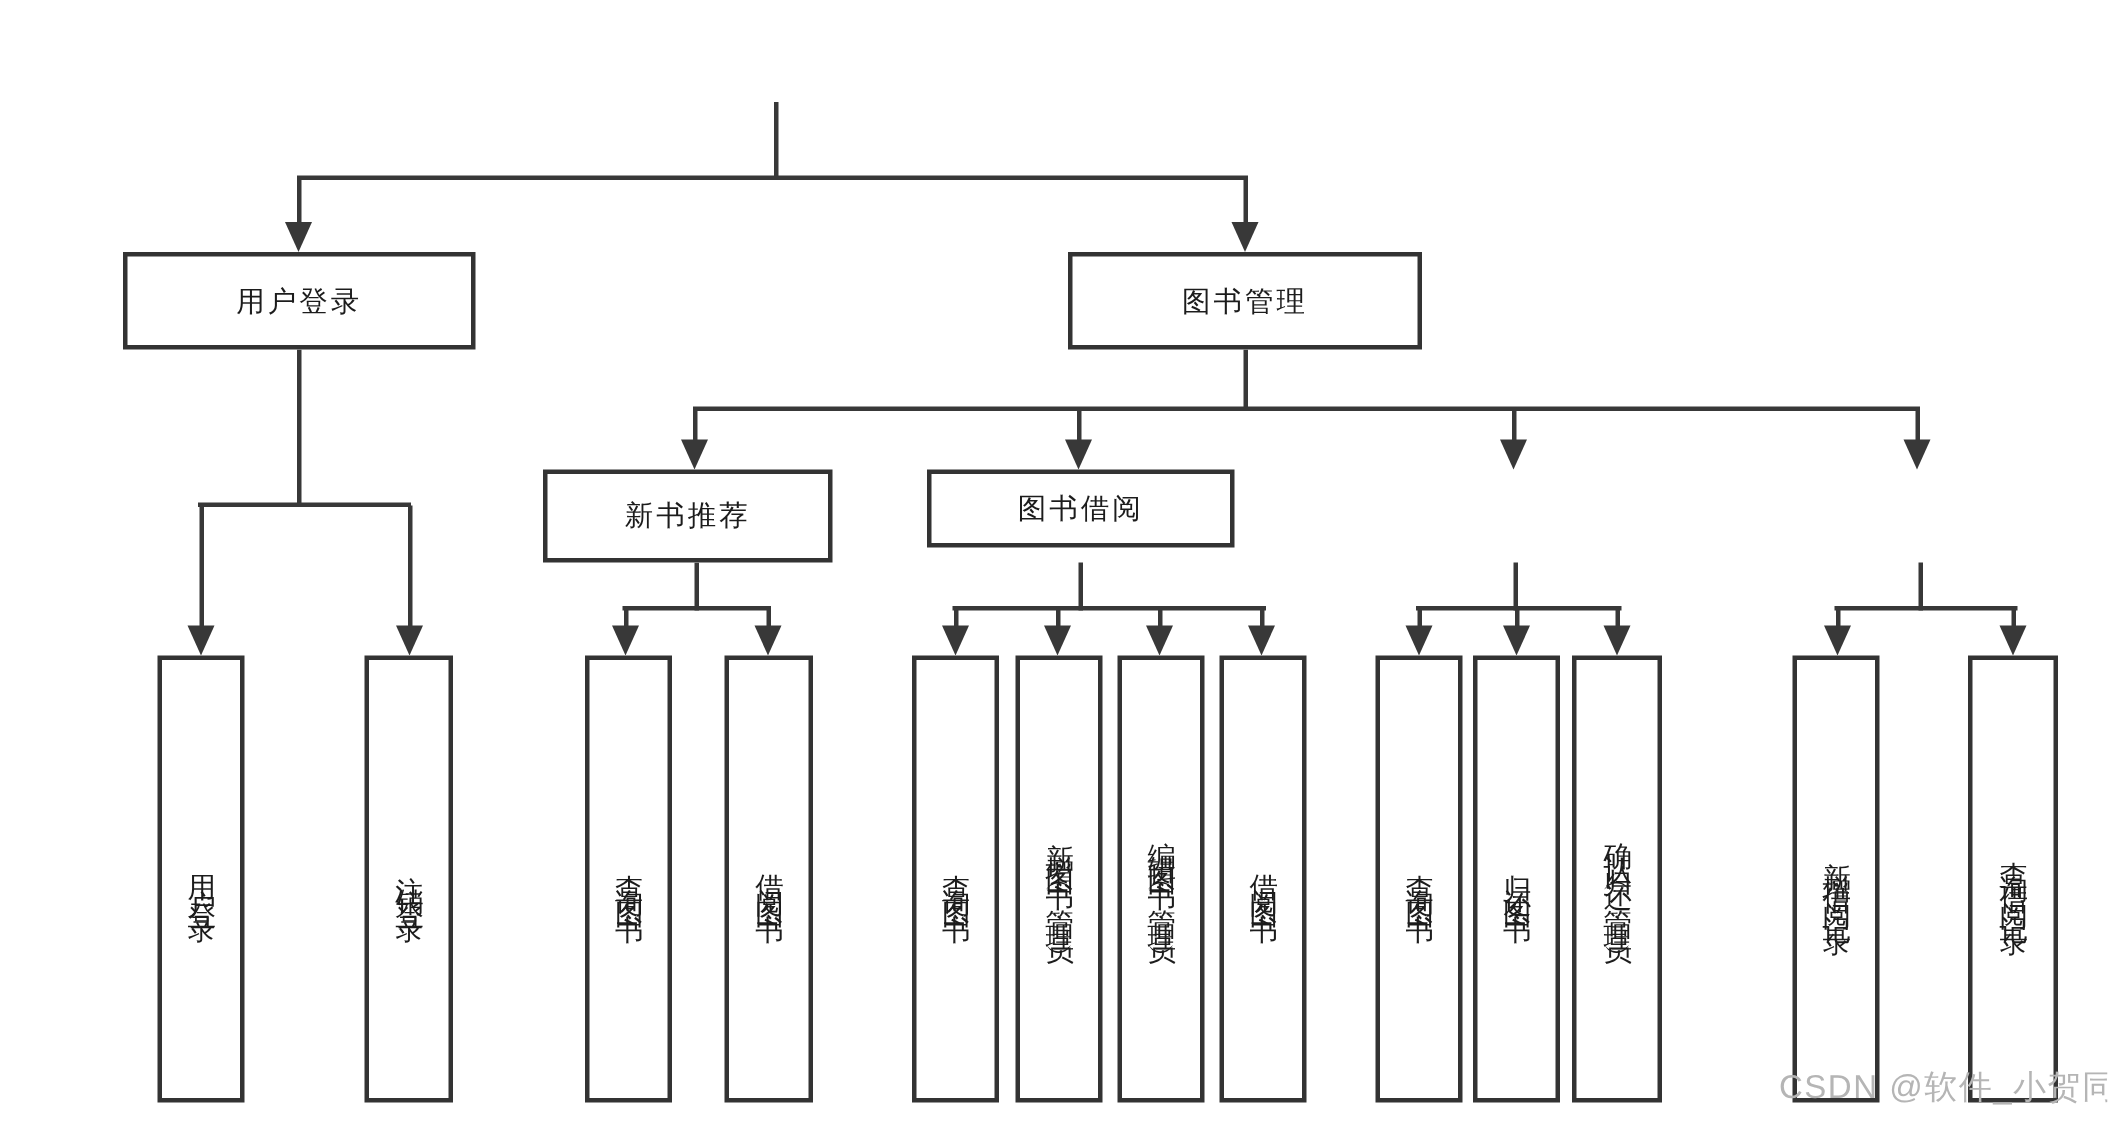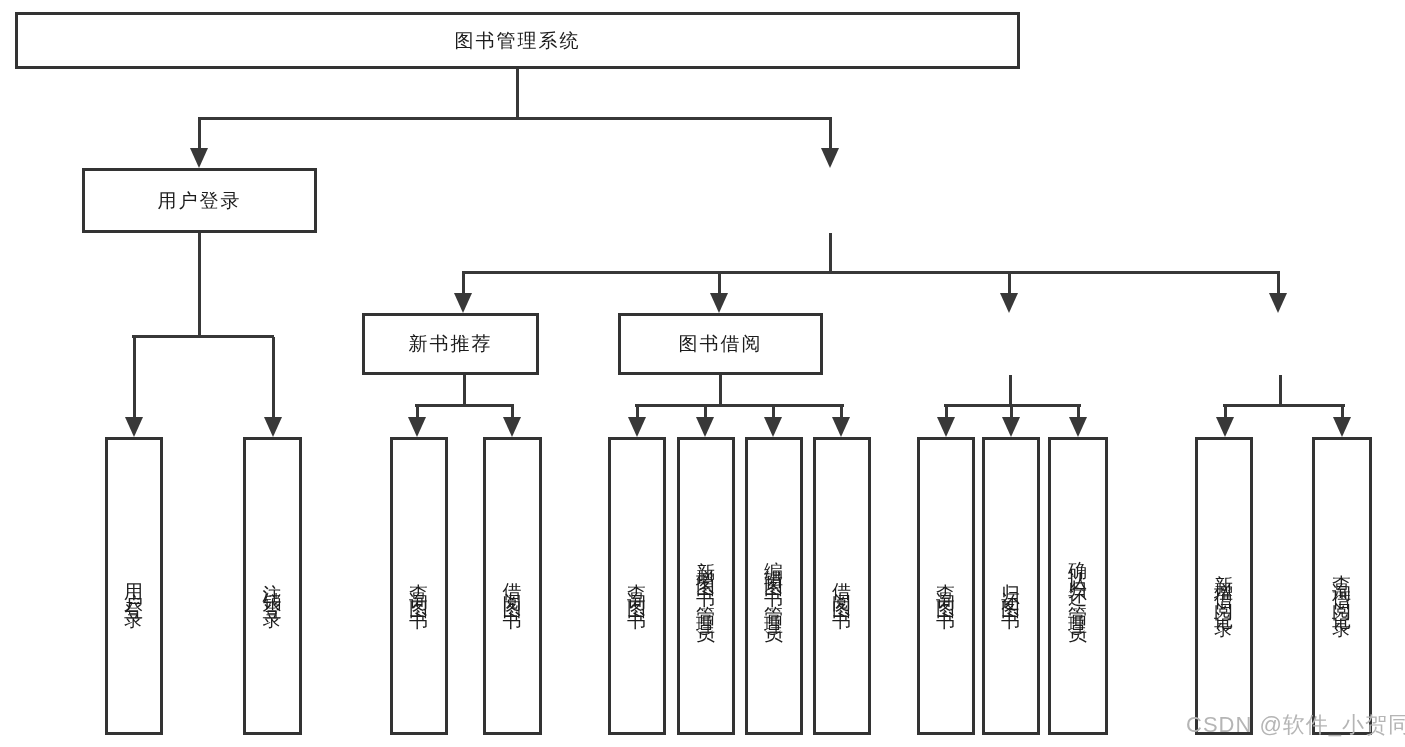--- a/index.html
+++ b/index.html
@@ -21,22 +21,22 @@
     align-items: center;
     justify-content: center;
     color: #1c1c1c;
     font-size: 19px;
     letter-spacing: 2px;
     white-space: nowrap;
   }
   .b-root { left: 15px;  top: 12px;  width: 1005px; height: 57px; }
   .b-l2a  { left: 82px;  top: 168px; width: 235px;  height: 65px; }
   .b-l2b  { left: 712px; top: 168px; width: 236px;  height: 65px; }
-  .b-l3a  { left: 362px; top: 313px; width: 177px;  height: 62px; }
-  .b-l3b  { left: 618px; top: 313px; width: 205px;  height: 62px; }
+  .b-l3a  { left: 362px; top: 313px; width: 193px;  height: 62px; }
+  .b-l3b  { left: 618px; top: 313px; width: 205px;  height: 52px; }
   .b-l3c  { left: 902px; top: 313px; width: 215px;  height: 62px; }
   .b-l3d  { left: 1172px;top: 313px; width: 215px;  height: 62px; }
   
   .vbox {
     top: 437px;
     height: 298px;
     writing-mode: vertical-rl;
     text-orientation: mixed;
     letter-spacing: 9px;
     font-size: 19px;
@@ -154,23 +154,23 @@
   <div class="arrow a-g3a"></div>
   <div class="arrow a-g3b"></div>
   <div class="arrow a-g3c"></div>
   <div class="arrow a-g3d"></div>
   <div class="arrow a-g4a"></div>
   <div class="arrow a-g4b"></div>
   <div class="arrow a-g4c"></div>
   <div class="arrow a-g5a"></div>
   <div class="arrow a-g5b"></div>
 
-  <div class="box b-root">图书管理系统</div>
 
   <div class="box b-l2a">用户登录</div>
+  <div class="box b-l2b">图书管理</div>
 
   <div class="box b-l3a">新书推荐</div>
   <div class="box b-l3b">图书借阅</div>
 
   <div class="box vbox v1">用户登录</div>
   <div class="box vbox v2">注销登录</div>
   <div class="box vbox v3">查询图书</div>
   <div class="box vbox v4">借阅图书</div>
   <div class="box vbox v5">查询图书</div>
   <div class="box vbox v6">新增图书（管理员）</div>

